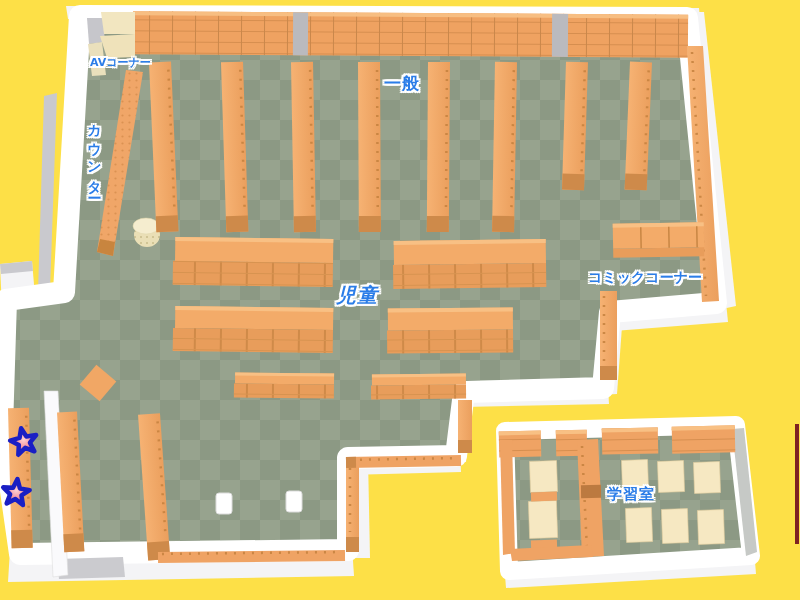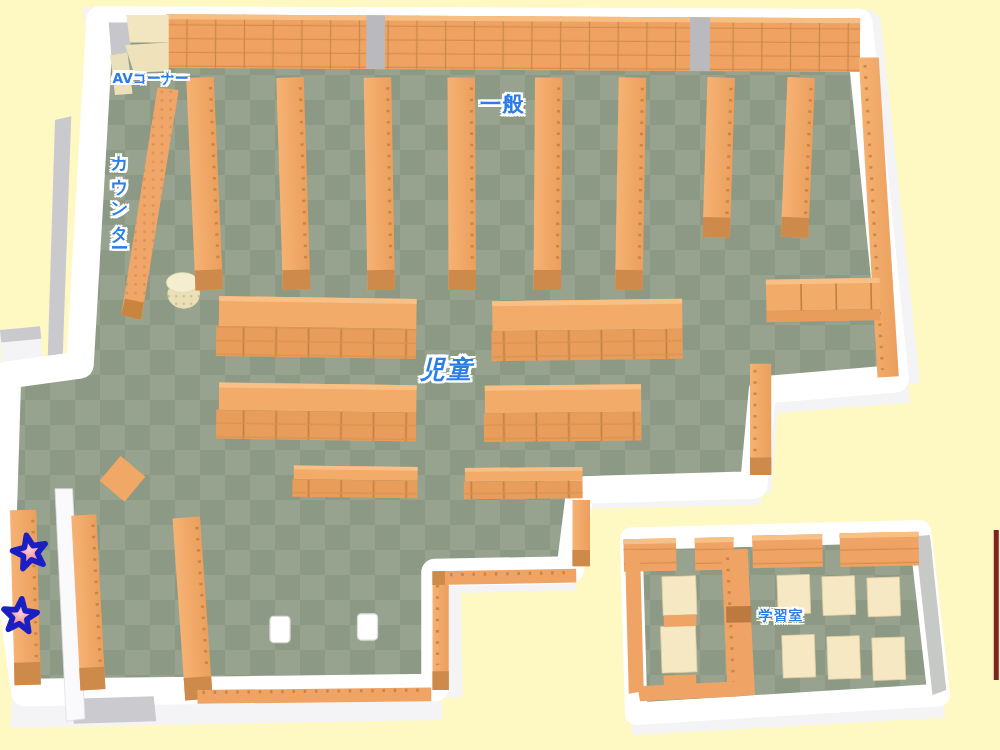--- a/index.html
+++ b/index.html
@@ -1,28 +1,28 @@
 <!DOCTYPE html>
 <html><head>
 <meta charset="utf-8">
 <style>
   html,body{margin:0;padding:0;background:#000;}
-  .stage{position:relative;width:800px;height:600px;background:#fef9c3;overflow:hidden;
+  .stage{position:relative;width:800px;height:600px;background:#fde047;overflow:hidden;
          font-family:"DejaVu Sans",sans-serif;}
   .stage svg{position:absolute;left:0;top:0;}
   .lbl{position:absolute;font-weight:bold;color:#2b7de8;white-space:nowrap;z-index:5;
        text-shadow:-2px -2px 0 #fff,2px -2px 0 #fff,-2px 2px 0 #fff,2px 2px 0 #fff,
                    -2px 0 0 #fff,2px 0 0 #fff,0 -2px 0 #fff,0 2px 0 #fff;}
   .lbl-av{left:90px;top:55px;font-size:11px;}
   .lbl-general{left:384px;top:72px;font-size:17px;letter-spacing:1px;}
   .lbl-counter{left:86px;top:114px;font-size:14px;writing-mode:vertical-rl;
                text-orientation:upright;letter-spacing:3px;}
   .lbl-children{left:336px;top:282px;font-size:20px;letter-spacing:1px;font-style:italic;}
   .lbl-comic{left:588px;top:269px;font-size:14px;}
-  .lbl-study{left:607px;top:485px;font-size:11px;letter-spacing:1px;text-align:center;}
+  .lbl-study{left:607px;top:485px;font-size:15px;letter-spacing:1px;text-align:center;}
   .vs rect.body{fill:url(#sg);}
   .cap{fill:#CE8A4A;}
   .books{stroke:#C4813E;stroke-width:2.5;stroke-dasharray:2 7;fill:none;opacity:.85;}
   .htop{fill:#F3AB69;}
   .hhl{fill:#F8C084;}
   .hfront{fill:#E89D5B;}
   .divs{stroke:#C1803E;stroke-width:1.3;fill:none;}
   .band{fill:#F4F4F6;}
   .grayw{fill:#C9C9CE;}
   .tbl{fill:#F6E8C2;stroke:#E5D0A0;stroke-width:.6;}
@@ -307,14 +307,15 @@
     <rect class="tbl" x="698" y="510" width="26" height="34" transform="rotate(-2 711 527)"></rect>
     <path class="orange" d="M510,549 L591,545 L593,557 L512,561 Z"></path>
   </g>
   <rect x="795" y="424" width="4" height="120" fill="#7E2222"></rect>
 </svg>
 
   <div class="lbl lbl-av">AVコーナー</div>
   <div class="lbl lbl-general">一般</div>
   <div class="lbl lbl-counter">カウンター</div>
   <div class="lbl lbl-children">児童</div>
+  <div class="lbl lbl-comic">コミックコーナー</div>
   <div class="lbl lbl-study">学習室</div>
 </div>
 
 </body></html>

